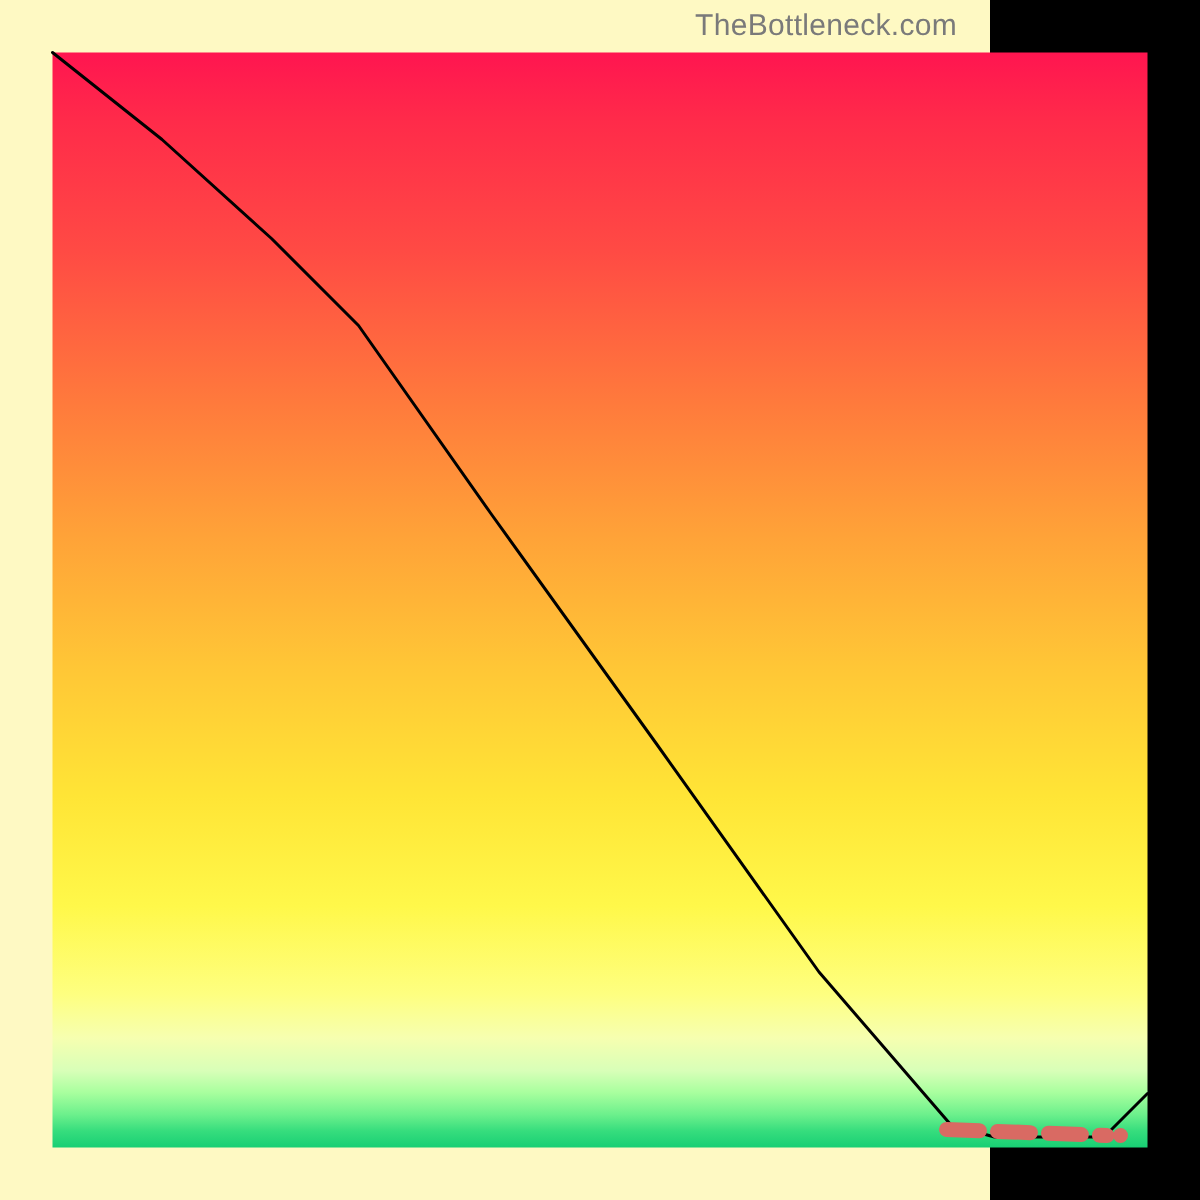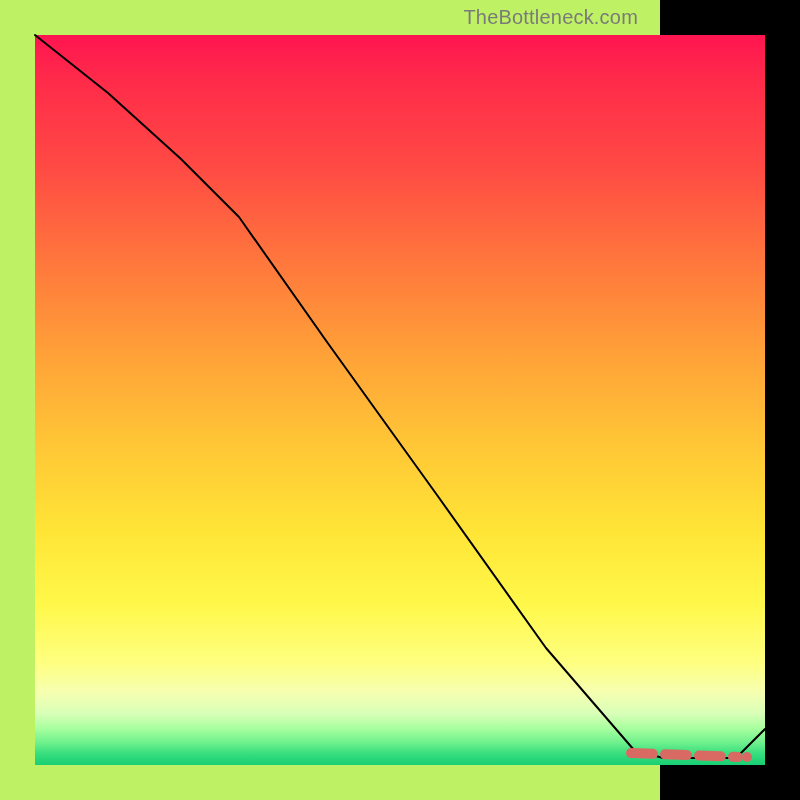--- a/index.html
+++ b/index.html
@@ -8,21 +8,21 @@
     width: 800px;
     height: 800px;
     background: #000;
     overflow: hidden;
     font-family: Arial, Helvetica, sans-serif;
   }
   .stage {
     position: relative;
     width: 660px;
     height: 800px;
-    background: #bef264;
+    background: #fef9c3;
   }
   .plot-area {
     position: absolute;
     left: 35px;
     top: 35px;
     width: 730px;
     height: 730px;
     
     background: linear-gradient(
       to bottom,

